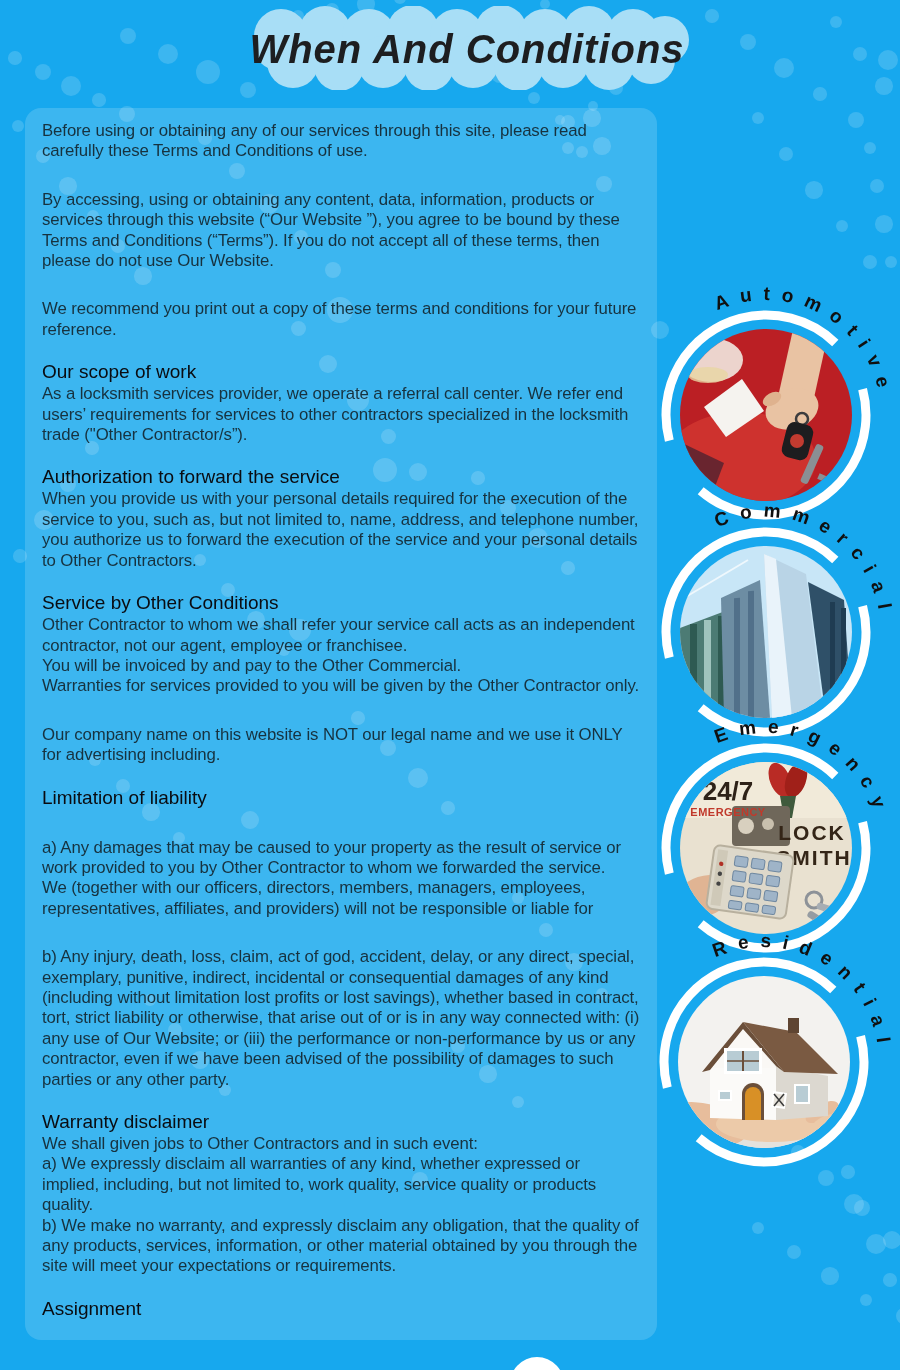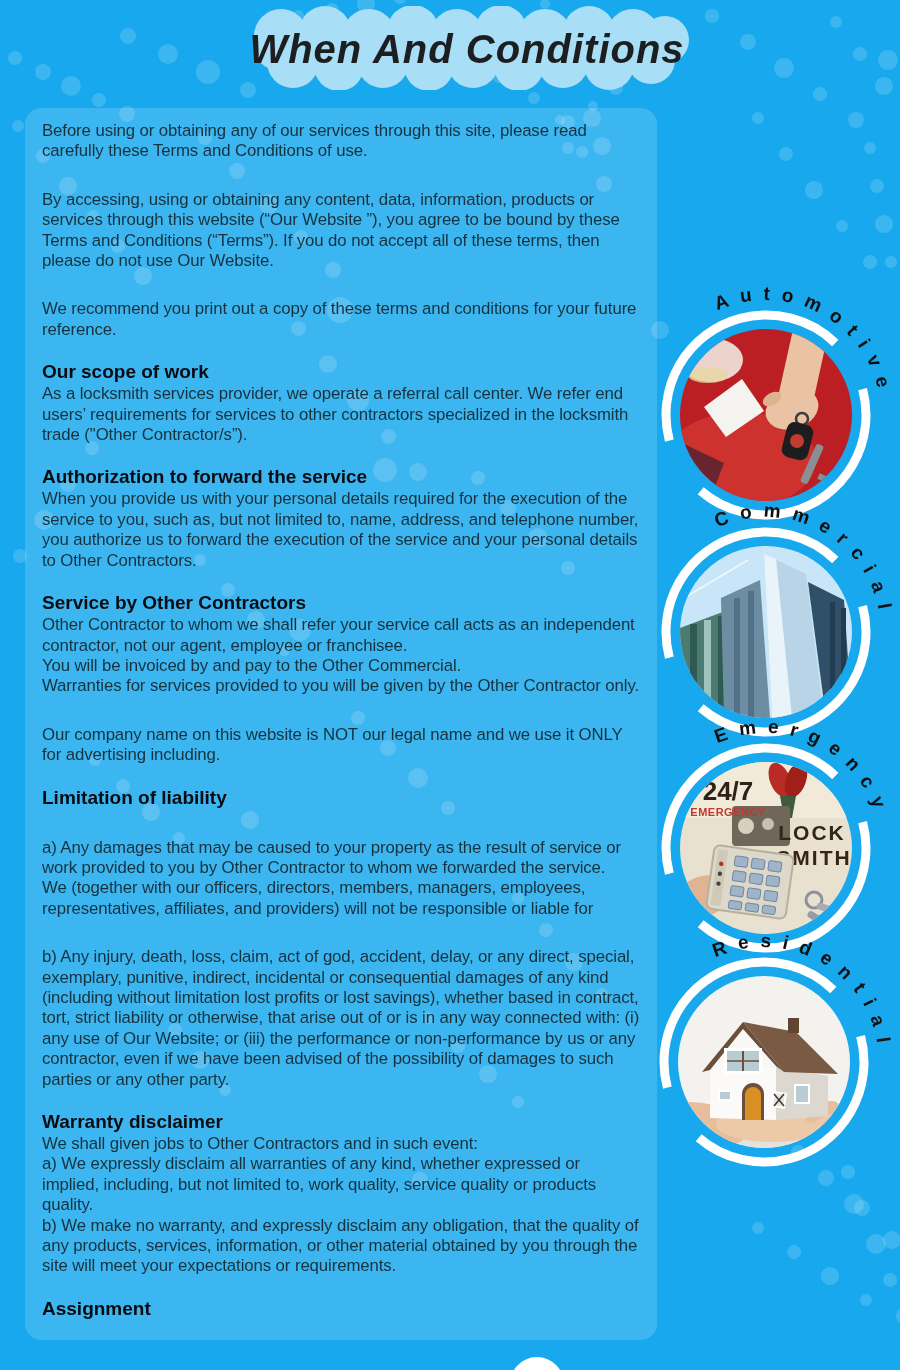--- a/index.html
+++ b/index.html
@@ -21,21 +21,21 @@
 
   .panel{
     position:absolute;left:25px;top:108px;width:632px;height:1232px;z-index:1;
     background:rgba(255,255,255,0.16);border-radius:16px;
     padding:13px 16px 0 17px;box-sizing:border-box;
     color:#17323f;font-size:16.8px;line-height:20.4px;letter-spacing:-0.1px;
     overflow:hidden;
   }
   .para{margin:0}
   .para.gap{margin-top:28px}
-  h2.sec{font-size:19px;line-height:24px;margin:20px 0 0;color:#0a0c11;font-weight:bold;letter-spacing:0}
+  h2.sec{font-size:19px;line-height:24px;margin:20px 0 0;color:#0a0c11;font-weight:normal;letter-spacing:0}
 
   .badge{position:absolute;width:270px;height:270px;z-index:2}
   .badge-label{font-weight:bold;font-size:19px;letter-spacing:11px;fill:#101010;font-family:"Liberation Sans",sans-serif}
   .em-big{font-weight:bold;font-size:26px;fill:#2e2218;font-family:"Liberation Sans",sans-serif}
   .em-red{font-weight:bold;font-size:11px;fill:#c0392b;letter-spacing:0.5px;font-family:"Liberation Sans",sans-serif}
   .em-lock{font-weight:bold;font-size:21px;fill:#342517;letter-spacing:2px;font-family:"Liberation Sans",sans-serif}
 
   .bottom-sliver{position:absolute;left:509px;top:1357px;width:56px;height:60px;border-radius:50%;background:#ffffff;z-index:2}
 </style>
 </head>
@@ -189,21 +189,21 @@
 
 <div class="panel">
   <div id="content">
       <p class="para">Before using or obtaining any of our services through this site, please read carefully these Terms and Conditions of use.</p>
       <p class="para gap">By accessing, using or obtaining any content, data, information, products or services through this website (“Our Website ”), you agree to be bound by these Terms and Conditions (“Terms”). If you do not accept all of these terms, then please do not use Our Website.</p>
       <p class="para gap">We recommend you print out a copy of these terms and conditions for your future reference.</p>
       <h2 class="sec">Our scope of work</h2>
       <p class="para">As a locksmith services provider, we operate a referral call center. We refer end users’ requirements for services to other contractors specialized in the locksmith trade ("Other Contractor/s”).</p>
       <h2 class="sec">Authorization to forward the service</h2>
       <p class="para">When you provide us with your personal details required for the execution of the service to you, such as, but not limited to, name, address, and telephone number, you authorize us to forward the execution of the service and your personal details to Other Contractors.</p>
-      <h2 class="sec">Service by Other Contractors</h2>
+      <h2 class="sec">Service by Other Conditions</h2>
       <p class="para">Other Contractor to whom we shall refer your service call acts as an independent contractor, not our agent, employee or franchisee.</p>
       <p class="para">You will be invoiced by and pay to the Other Commercial.</p>
       <p class="para">Warranties for services provided to you will be given by the Other Contractor only.</p>
       <p class="para gap">Our company name on this website is NOT our legal name and we use it ONLY for advertising including.</p>
       <h2 class="sec">Limitation of liability</h2>
       <p class="para gap">a) Any damages that may be caused to your property as the result of service or work provided to you by Other Contractor to whom we forwarded the service.</p>
       <p class="para">We (together with our officers, directors, members, managers, employees, representatives, affiliates, and providers) will not be responsible or liable for</p>
       <p class="para gap">b) Any injury, death, loss, claim, act of god, accident, delay, or any direct, special, exemplary, punitive, indirect, incidental or consequential damages of any kind (including without limitation lost profits or lost savings), whether based in contract, tort, strict liability or otherwise, that arise out of or is in any way connected with: (i) any use of Our Website; or (iii) the performance or non-performance by us or any contractor, even if we have been advised of the possibility of damages to such parties or any other party.</p>
       <h2 class="sec">Warranty disclaimer</h2>
       <p class="para">We shall given jobs to Other Contractors and in such event:</p>

